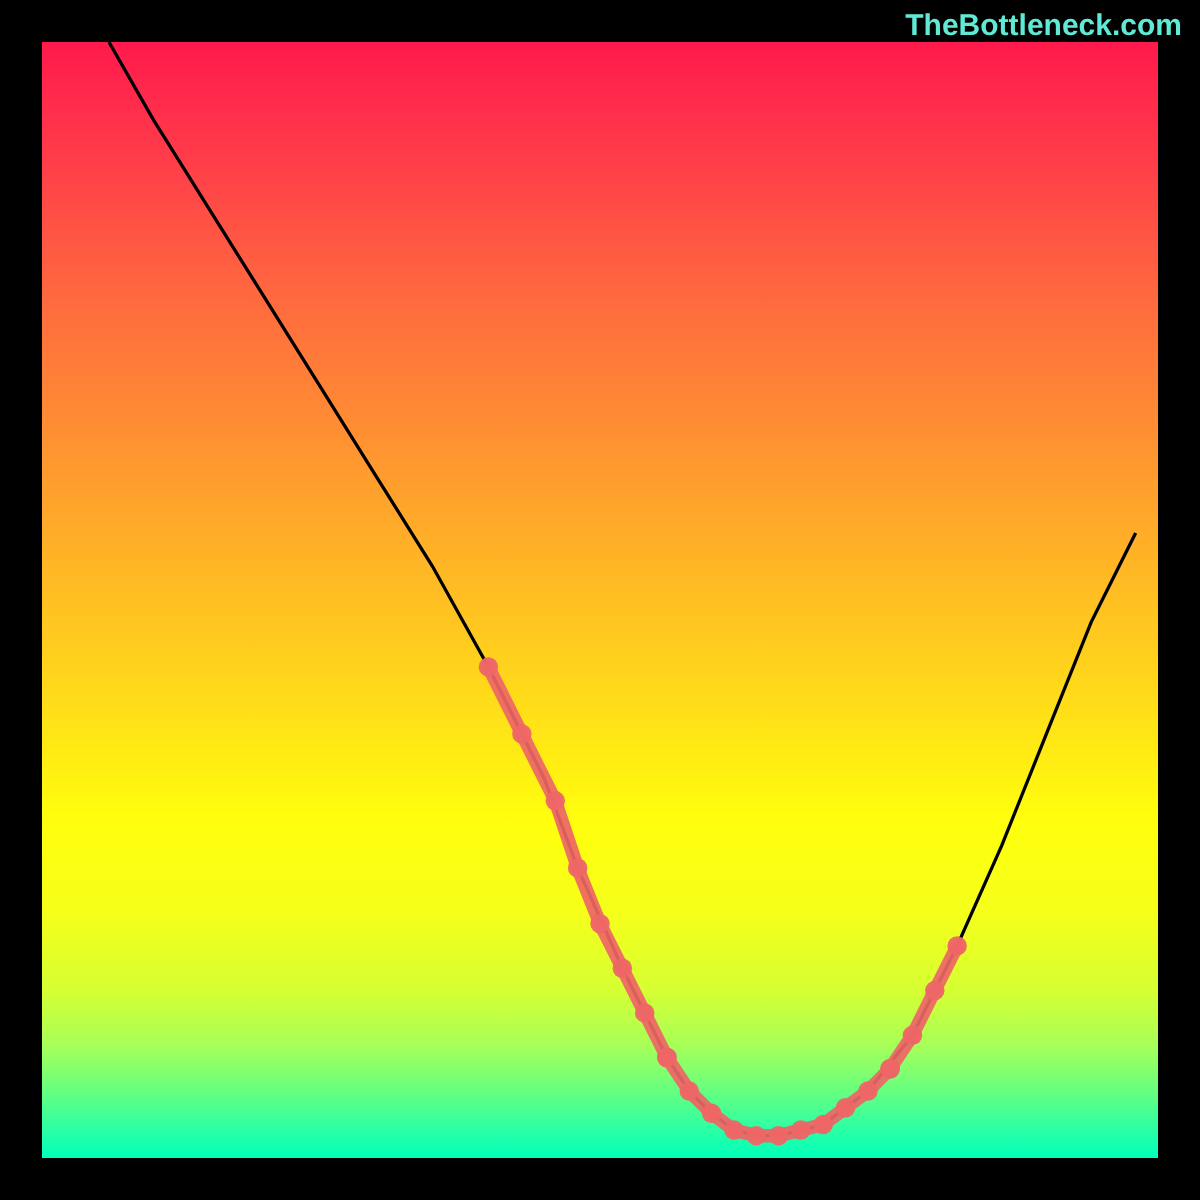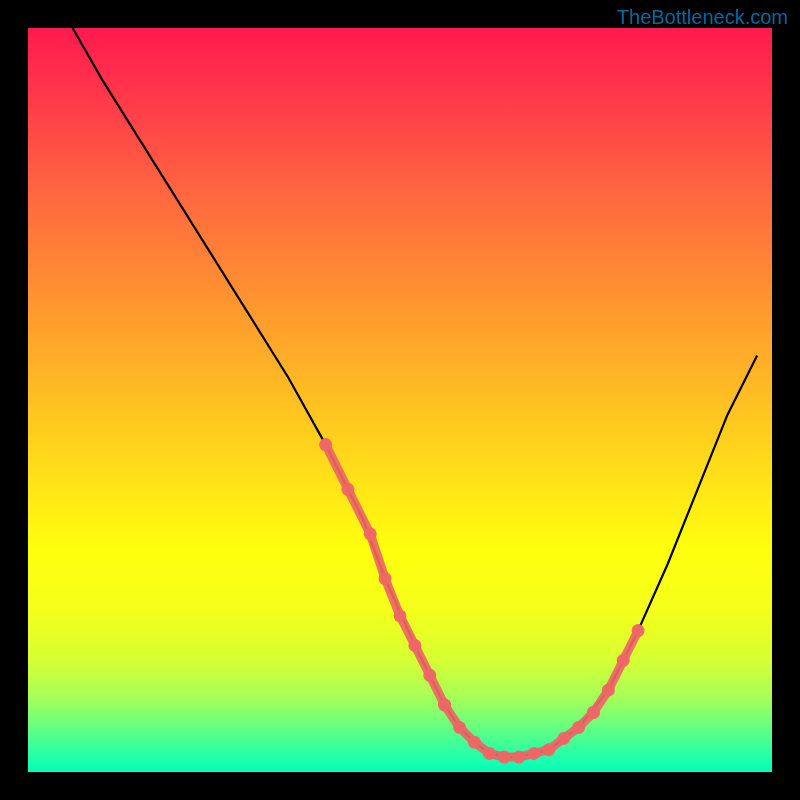--- a/index.html
+++ b/index.html
@@ -7,23 +7,23 @@
     width: 800px;
     height: 800px;
     background: #000;
     position: relative;
     font-family: Arial, sans-serif;
   }
   .watermark {
     position: absolute;
     top: 6px;
     right: 12px;
-    color: #0369a1;
+    color: #5eead4;
     font-size: 20px;
-    font-weight: 400;
+    font-weight: 700;
     z-index: 10;
   }
   .plot-area {
     position: absolute;
     left: 28px;
     top: 28px;
     width: 744px;
     height: 744px;
   }
   .gradient-bg {

